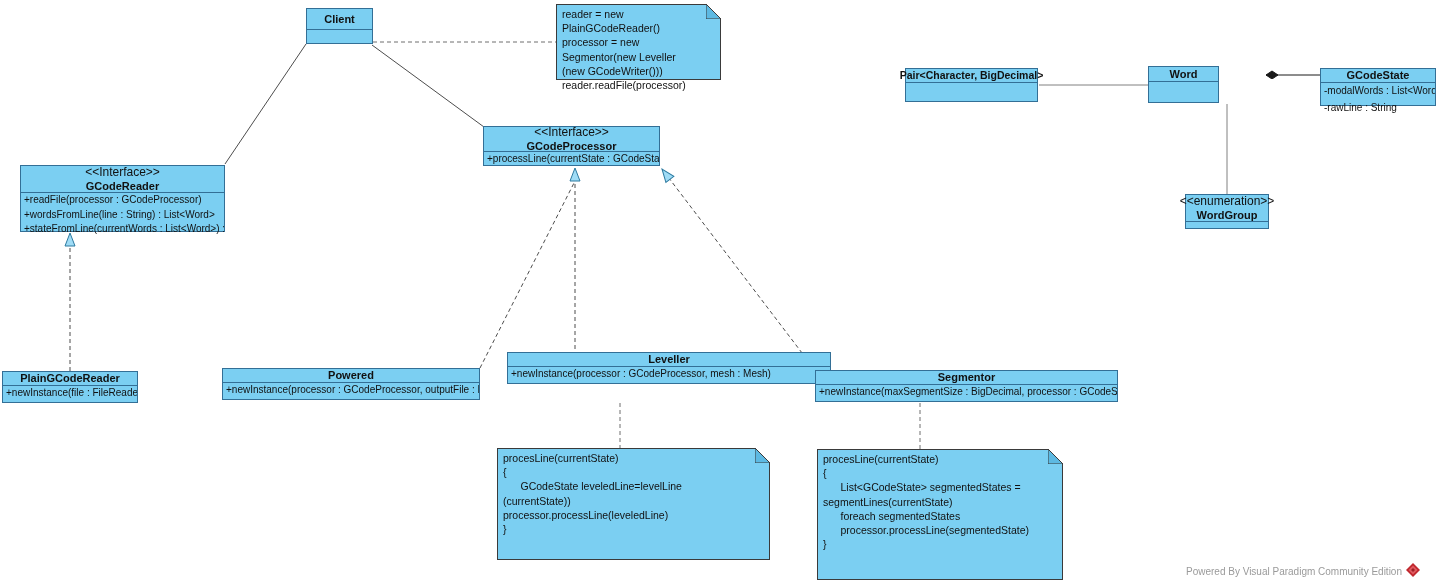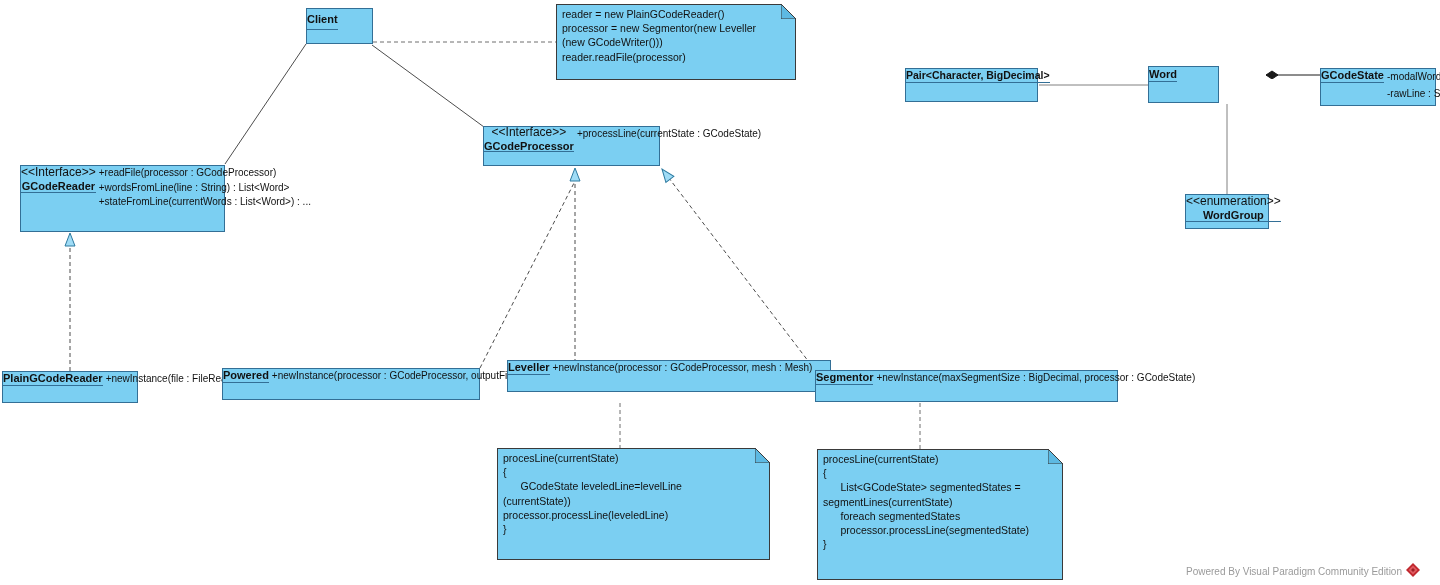--- a/index.html
+++ b/index.html
@@ -1,20 +1,20 @@
 <!DOCTYPE html>
 <html><head>
 <meta charset="utf-8">
 <style>
   html,body{margin:0;padding:0;background:#ffffff;}
   #canvas{position:relative;width:1440px;height:585px;background:#ffffff;overflow:hidden;
           font-family:"Liberation Sans",sans-serif;}
   #wires{position:absolute;left:0;top:0;width:1440px;height:585px;}
   .cls{position:absolute;background:#7bcff2;border:1px solid #336f96;box-sizing:border-box;
-       color:#111;font-size:10px;display:flex;flex-direction:row;}
+       color:#111;font-size:10px;display:flex;flex-direction:column;}
   .cls-head{display:flex;flex-direction:column;justify-content:center;align-items:center;
             border-bottom:1px solid #336f96;line-height:1.15;flex:0 0 auto;}
   .cls-name{font-weight:bold;font-size:11px;white-space:nowrap;}
   .stereo{font-size:12px;white-space:nowrap;}
   .cls-body{flex:1 1 auto;}
   .op{padding:1px 3px;white-space:nowrap;overflow:hidden;line-height:1.25;text-align:left;}
   .attrs .op{line-height:1.45;}
   .note{position:absolute;background:#7bcff2;border:1px solid #3a3a3a;box-sizing:border-box;}
   .note-text{white-space:pre-wrap;font-size:10.5px;line-height:1.35;padding:2px 5px;color:#111;}
   .fold{position:absolute;top:-1px;right:-1px;}
@@ -53,21 +53,21 @@
     <path d="M920 403 L920 449" stroke="#6e6e6e" stroke-dasharray="4 3" fill="none"></path>
   </svg>
 
   <div class="cls" style="left:306px;top:8px;width:67px;height:36px">
     <div class="cls-head" style="height:20px">
       <div class="cls-name">Client</div>
     </div>
     <div class="cls-body"></div>
   </div>
 
-  <div class="note" style="left:556px;top:4px;width:240px;height:76px">
+  <div class="note" style="left:556px;top:4px;width:165px;height:76px">
     <div class="note-text">reader = new PlainGCodeReader()
 processor = new Segmentor(new Leveller
 (new GCodeWriter()))
 reader.readFile(processor)</div>
     <svg class="fold" width="15" height="15" viewBox="0 0 15 15">
       <path d="M0 0 H15 V15 Z" fill="#ffffff"></path>
       <path d="M0 0 L15 15 L0 15 Z" fill="#5db9e2" stroke="#3a3a3a" stroke-width="1"></path>
     </svg>
   </div>
 
@@ -136,21 +136,21 @@
 
   <div class="cls" style="left:222px;top:368px;width:258px;height:32px">
     <div class="cls-head" style="height:13px">
       <div class="cls-name">Powered</div>
     </div>
     <div class="cls-body">
       <div class="op">+newInstance(processor : GCodeProcessor, outputFile : File)</div>
     </div>
   </div>
 
-  <div class="cls" style="left:507px;top:360px;width:324px;height:32px">
+  <div class="cls" style="left:507px;top:352px;width:324px;height:32px">
     <div class="cls-head" style="height:13px">
       <div class="cls-name">Leveller</div>
     </div>
     <div class="cls-body">
       <div class="op">+newInstance(processor : GCodeProcessor, mesh : Mesh)</div>
     </div>
   </div>
 
   <div class="cls" style="left:815px;top:370px;width:303px;height:32px">
     <div class="cls-head" style="height:13px">

